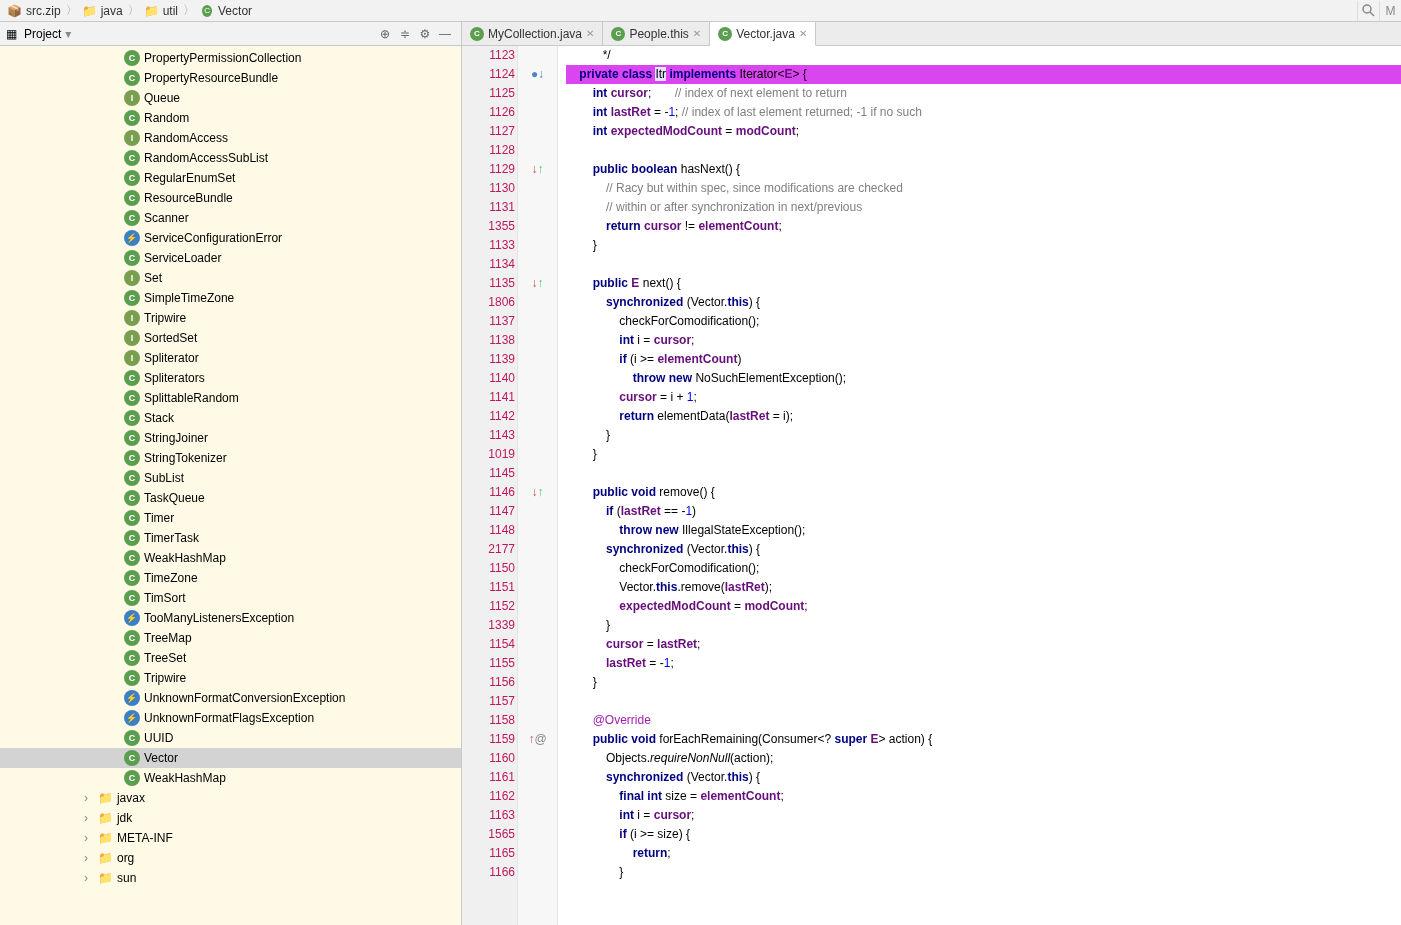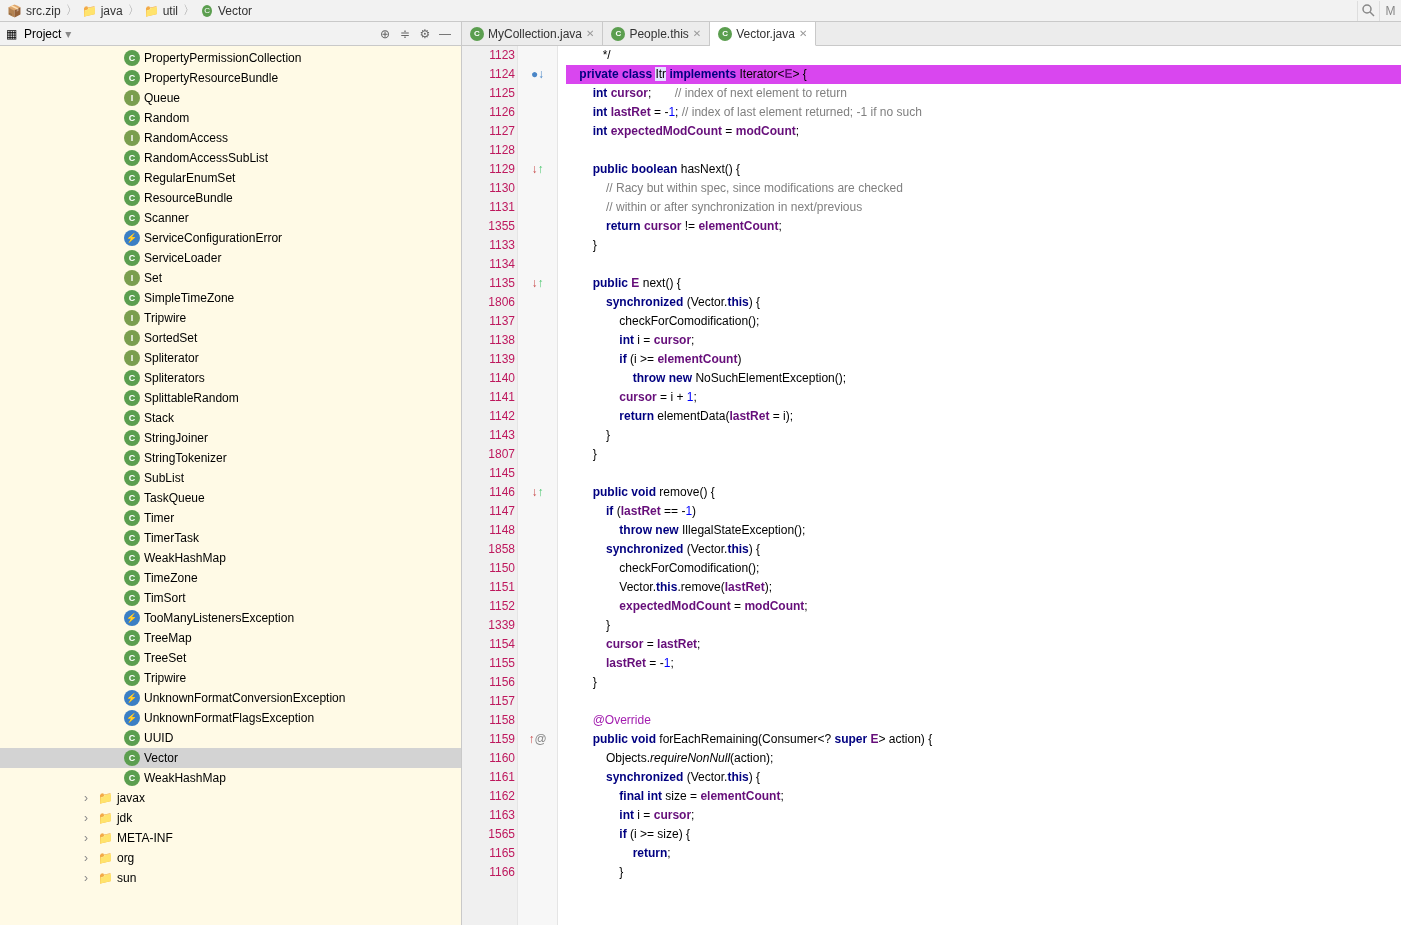--- a/index.html
+++ b/index.html
@@ -298,26 +298,26 @@
           <div>1134</div>
           <div>1135</div>
           <div>1806</div>
           <div>1137</div>
           <div>1138</div>
           <div>1139</div>
           <div>1140</div>
           <div>1141</div>
           <div>1142</div>
           <div>1143</div>
-          <div>1807</div>
+          <div>1019</div>
           <div>1145</div>
           <div>1146</div>
           <div>1147</div>
           <div>1148</div>
-          <div>1858</div>
+          <div>2177</div>
           <div>1150</div>
           <div>1151</div>
           <div>1152</div>
           <div>1339</div>
           <div>1154</div>
           <div>1155</div>
           <div>1156</div>
           <div>1157</div>
           <div>1158</div>
           <div>1159</div>

